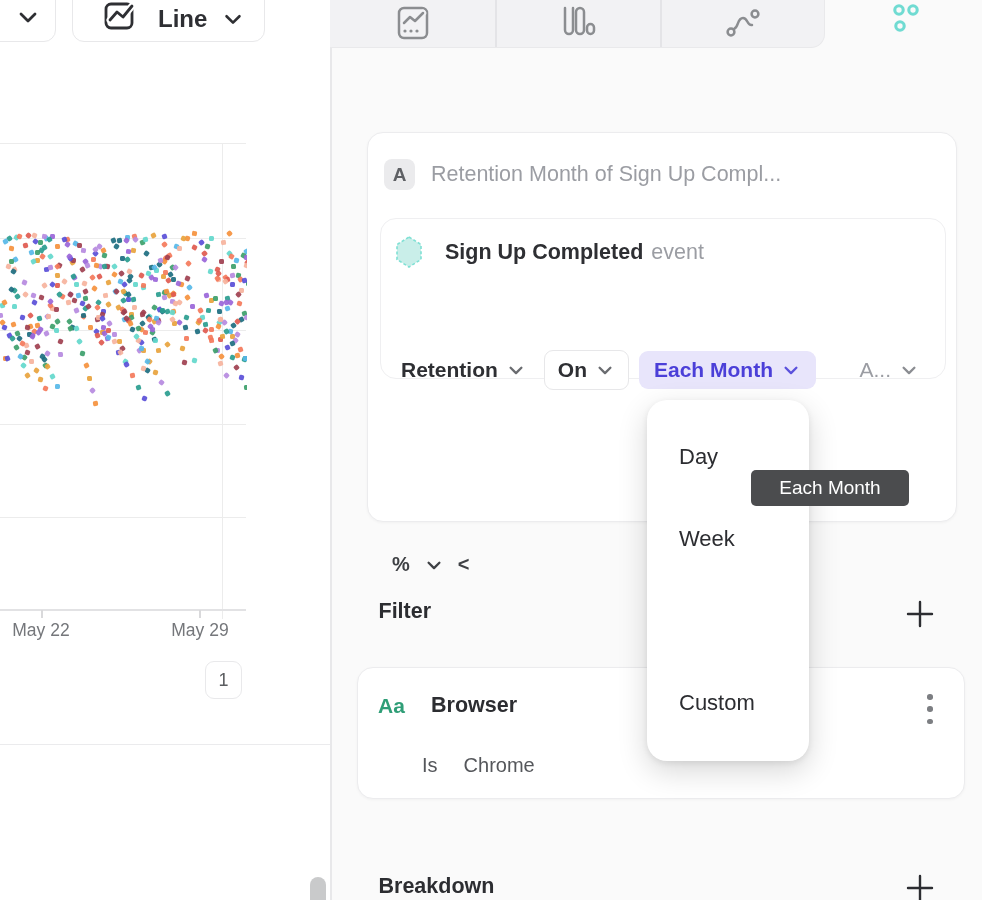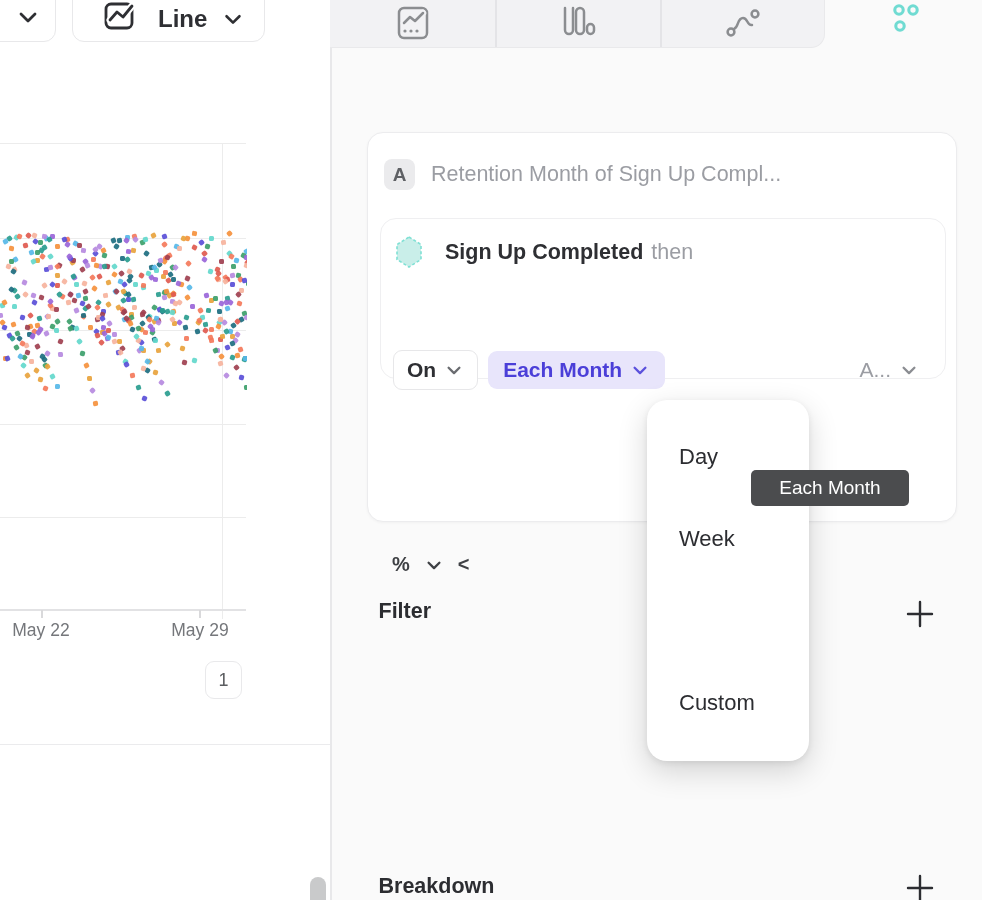--- a/index.html
+++ b/index.html
@@ -590,24 +590,30 @@
     <div class="card query-card">
       <div class="a-badge">A</div>
       <div class="q-title">Retention Month of Sign Up Compl...</div>
 
       <div class="inner-box">
         <div class="ev-row" style="top:16px">
           <svg width="28" height="32" viewBox="0 0 28 32">
               <polygon points="14,1 26,8.5 26,23.5 14,31 2,23.5 2,8.5" fill="#c9eee9" stroke="#7fe0d4" stroke-width="1.6" stroke-dasharray="3 2.2"></polygon>
             </svg>
           <span class="ev-name">Sign Up Completed</span>
-          <span class="ev-suffix">then</span>
+          <span class="ev-suffix">event</span>
         </div>
 
         <div class="ctrl-row">
+          <div class="ctl">
+            <span>Retention</span>
+            <svg width="20" height="20" viewBox="0 0 26 26" fill="none">
+                <path d="M6 10l7 7 7-7" stroke="#6a6c70" stroke-width="3" stroke-linecap="round" stroke-linejoin="round"></path>
+              </svg>
+          </div>
           <div class="ctl ctl-on">
             <span>On</span>
             <svg width="20" height="20" viewBox="0 0 26 26" fill="none">
                 <path d="M6 10l7 7 7-7" stroke="#6a6c70" stroke-width="3" stroke-linecap="round" stroke-linejoin="round"></path>
               </svg>
           </div>
           <div class="ctl ctl-interval">
             <span>Each Month</span>
             <svg width="20" height="20" viewBox="0 0 26 26" fill="none">
                 <path d="M6 10l7 7 7-7" stroke="#5b51dc" stroke-width="3" stroke-linecap="round" stroke-linejoin="round"></path>
@@ -632,20 +638,32 @@
 
     </div>
 
     <div class="section-head" style="left:47px; top:599px">Filter</div>
     <div class="plus-btn" style="left:572px; top:598px">
       <svg width="30" height="30" viewBox="0 0 30 30" fill="none">
           <path d="M15 3v24M3 15h24" stroke="#2c2d31" stroke-width="2.4" stroke-linecap="round"></path>
         </svg>
     </div>
 
+    <div class="card browser-card">
+      <span class="aa">Aa</span>
+      <span class="prop-name">Browser</span>
+      <div class="op-row">
+        <span>Is</span><span class="val">Chrome</span>
+      </div>
+      <div class="kebab">
+        <i></i>
+          <i></i>
+          <i></i>
+      </div>
+    </div>
 
     <div class="section-head" style="left:47px; top:874px">Breakdown</div>
     <div class="plus-btn" style="left:572px; top:872px">
       <svg width="30" height="30" viewBox="0 0 30 30" fill="none">
           <path d="M15 3v24M3 15h24" stroke="#2c2d31" stroke-width="2.4" stroke-linecap="round"></path>
         </svg>
     </div>
   </div>
 
   <div class="dropdown">

